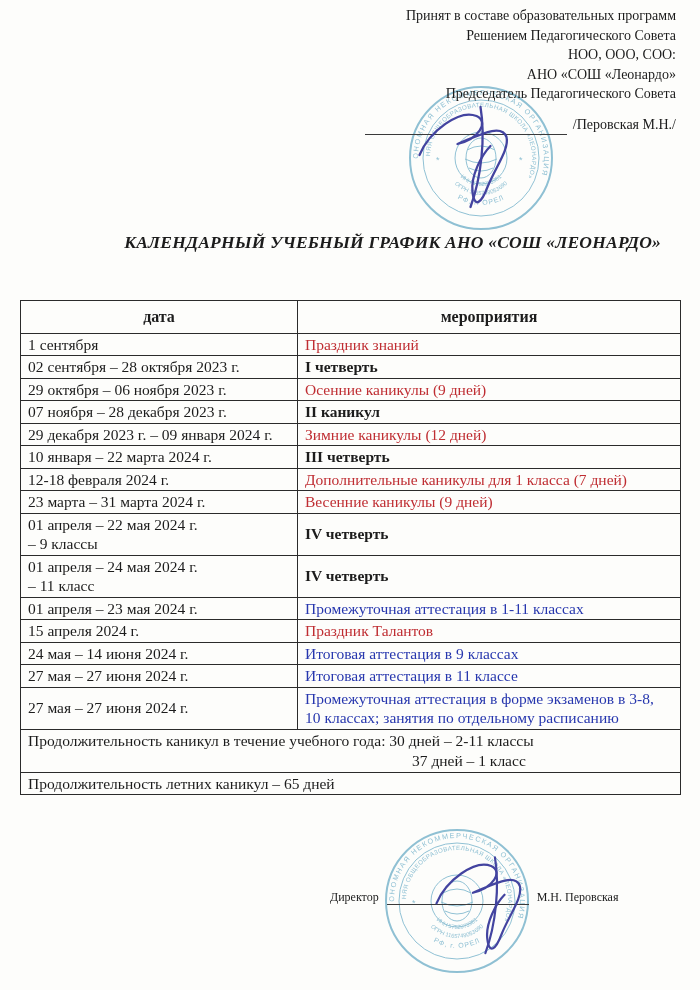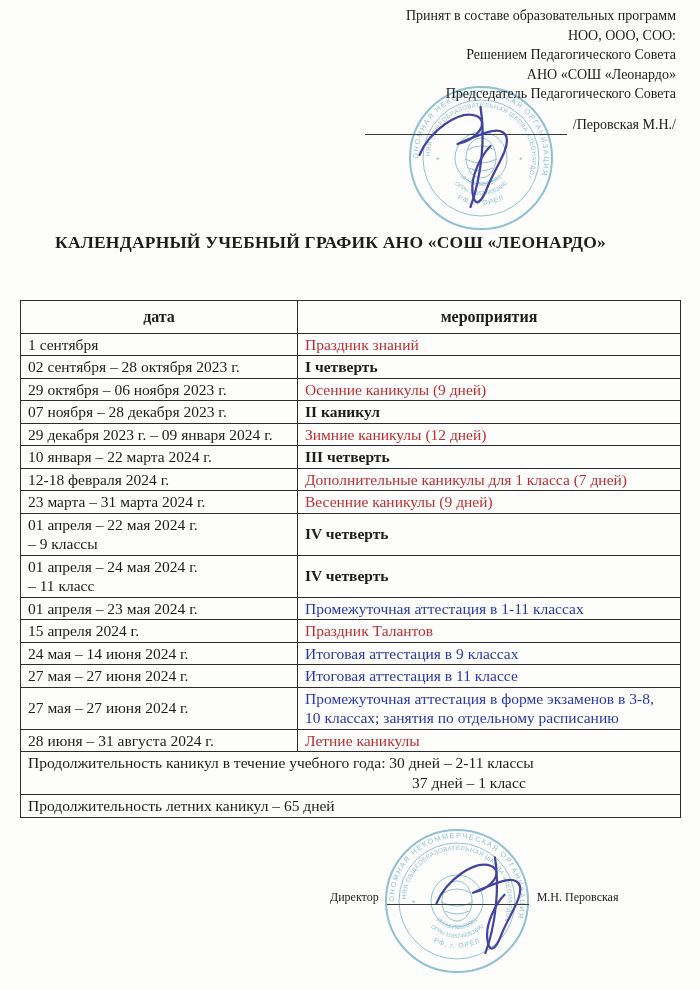--- a/index.html
+++ b/index.html
@@ -24,22 +24,22 @@
   .stamp-bottom{left:382px;top:826px;}
   .stamp-svg circle,.stamp-svg ellipse,.stamp-svg path{fill:none;stroke:var(--stamp);}
   .stamp-svg text{fill:var(--stamp);font-family:"Liberation Sans",sans-serif;stroke:none;}
   
   .sig-svg{position:absolute;z-index:3;}
   .sig-svg path{fill:none;stroke:var(--signature);stroke-width:2.3;
     stroke-linecap:round;stroke-linejoin:round;}
   .sig-top{left:407px;top:93px;width:145px;height:120px;}
   .sig-bottom{left:424px;top:842px;width:140px;height:115px;}
   
-  .doc-title{position:absolute;top:232px;left:0;width:661px;text-align:center;
-    font-weight:bold;font-size:17.5px;line-height:21.5px;letter-spacing:.2px;z-index:2;}
+  .doc-title{position:absolute;top:232px;left:0;width:661px;text-align:right;
+    font-weight:bold;font-size:17.5px;line-height:21.5px;letter-spacing:.2px;z-index:2;font-style:italic;}
   
   .tbl-wrap{position:absolute;top:300px;left:20px;z-index:2;}
   table{border-collapse:collapse;width:661px;table-layout:fixed;padding-left:40px;}
   col.c-date{width:277px;}
   th,td{border:1.6px solid var(--border);padding:1px 7px;line-height:19.5px;
     vertical-align:middle;font-size:15.5px;text-align:left;}
   th{text-align:center;font-size:16px;padding:6px 7px;font-weight:bold;}
   .ev-red{color:var(--red);}
   .ev-blue{color:var(--blue);}
   .ev-bold{font-weight:bold;color:var(--ink);}
@@ -72,22 +72,22 @@
     <text font-size="6.2" letter-spacing="0.4" text-anchor="middle"><textPath href="#a-in" startOffset="25%">«СРЕДНЯЯ ОБЩЕОБРАЗОВАТЕЛЬНАЯ ШКОЛА «ЛЕОНАРДО»</textPath></text>
     <text font-size="5.8" text-anchor="middle"><textPath href="#a-b1" startOffset="50%">ИНН 5752073981</textPath></text>
     <text font-size="5.8" text-anchor="middle"><textPath href="#a-b2" startOffset="50%">ОГРН 1165749053690</textPath></text>
     <text font-size="7" letter-spacing="1" text-anchor="middle"><textPath href="#a-b3" startOffset="50%">РФ, г. ОРЕЛ</textPath></text>
     <text x="30" y="80" font-size="9">*</text>
     <text x="113" y="80" font-size="9">*</text>
   </svg>
 
   <div class="approval">
     <div>Принят в составе образовательных программ</div>
+    <div>Решением Педагогического Совета</div>
     <div>НОО, ООО, СОО:</div>
-    <div>Решением Педагогического Совета</div>
     <div>АНО «СОШ «Леонардо»</div>
     <div>Председатель Педагогического Совета</div>
     <div class="sig-row">
       <div class="sig-line"></div>
       <span class="sig-name">/Перовская М.Н./</span>
     </div>
   </div>
 
   <svg class="sig-svg sig-top" viewBox="0 0 140 120" aria-hidden="true">
     <path d="M10,62 C20,38 50,16 67,23 C80,29 69,46 48,51 C70,42 92,30 97,44 C100,56 86,74 78,94 C72,110 65,116 63,99 C61,83 72,62 81,53"></path>
@@ -163,24 +163,20 @@
             <td>24 мая – 14 июня 2024 г.</td>
             <td class="ev-blue">Итоговая аттестация в 9 классах</td>
           </tr>
           <tr>
             <td>27 мая – 27 июня 2024 г.</td>
             <td class="ev-blue">Итоговая аттестация в 11 классе</td>
           </tr>
           <tr>
             <td>27 мая – 27 июня 2024 г.</td>
             <td class="ev-blue">Промежуточная аттестация в форме экзаменов в 3-8, 10 классах; занятия по отдельному расписанию</td>
-          </tr>
-          <tr>
-            <td>28 июня – 31 августа 2024 г.</td>
-            <td class="ev-red">Летние каникулы</td>
           </tr>
         </tbody>
       <tbody>
         <tr>
           <td class="footer-cell" colspan="2">
             <div>Продолжительность каникул в течение учебного года: 30 дней – 2-11 классы</div>
             <div class="footer-indent">37 дней – 1 класс</div>
           </td>
         </tr>
         <tr>

